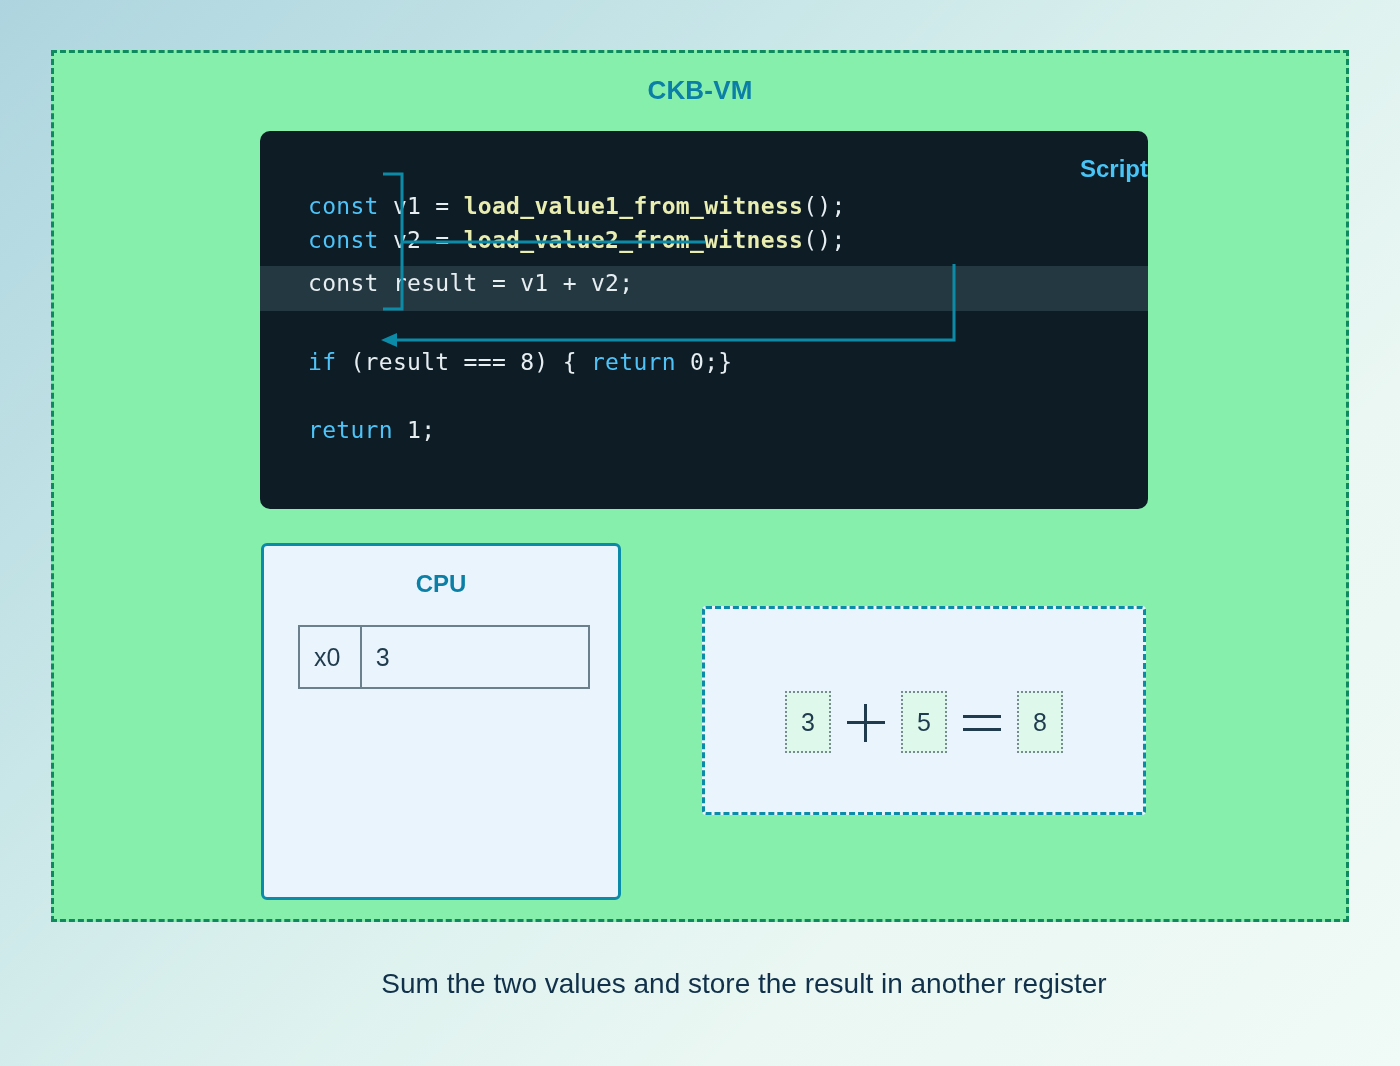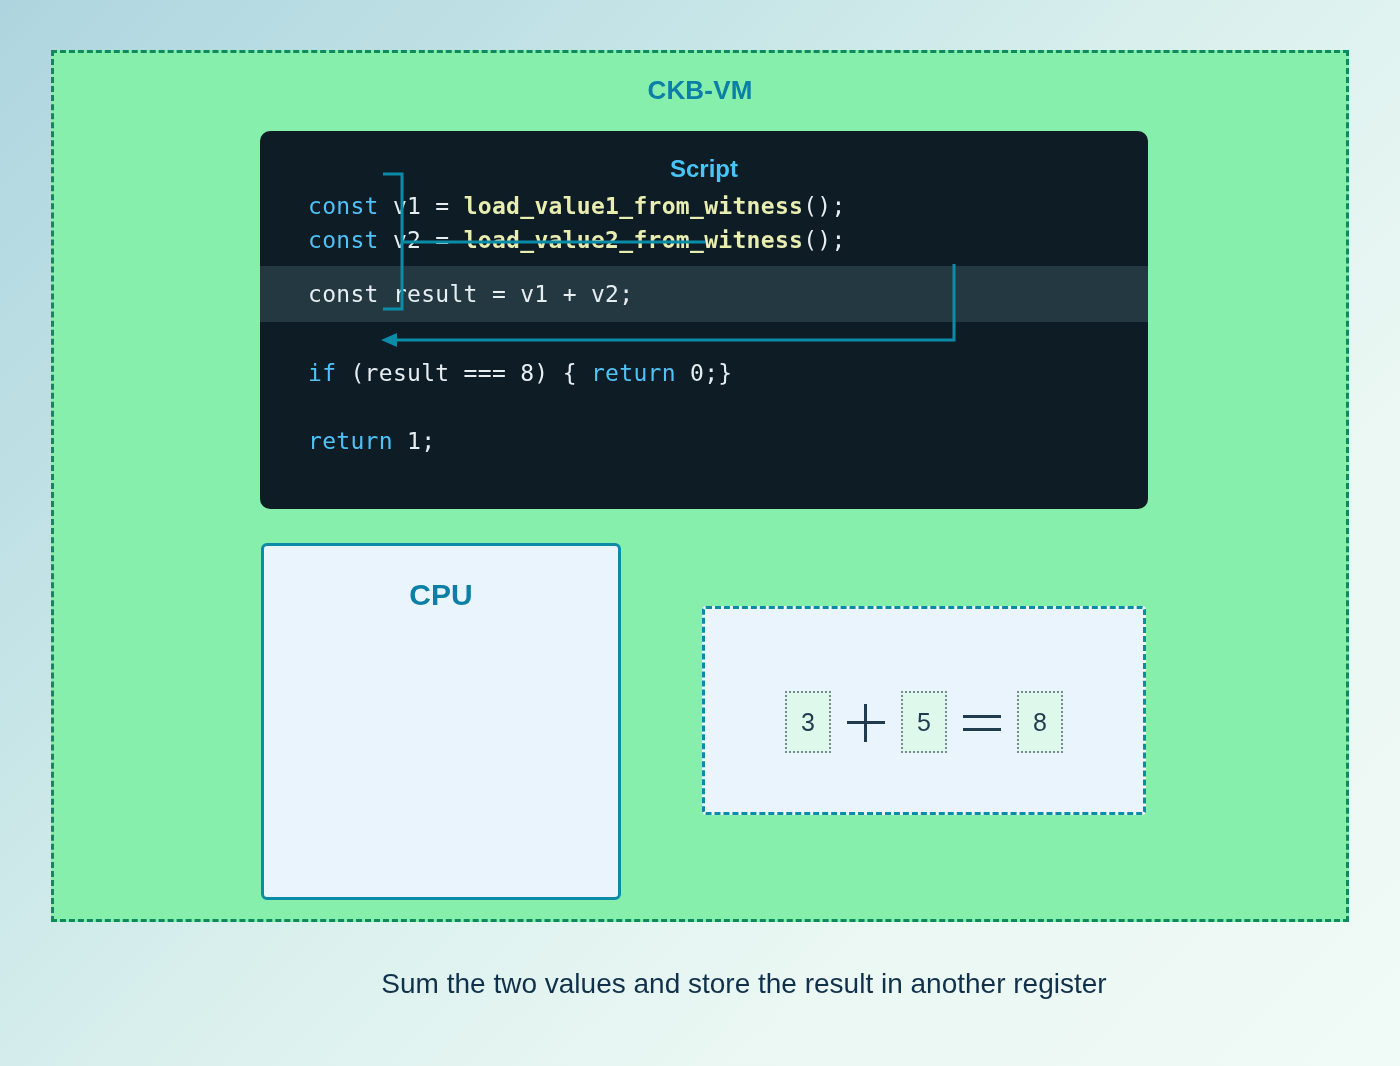--- a/index.html
+++ b/index.html
@@ -47,41 +47,40 @@
     left: 206px;
     top: 78px;
     width: 888px;
     height: 378px;
     background: #0d1c25;
     border-radius: 10px;
     overflow: hidden;
   }
 
   .script-title {
-    text-align: center;
+    text-align: right;
     color: #48c4f6;
     font-size: 24px;
     font-weight: bold;
     padding-top: 24px;
     padding-bottom: 6px;
   }
 
   .code {
     font-family: "DejaVu Sans Mono", "Liberation Mono", monospace;
     font-size: 23px;
     line-height: 34px;
     color: #e7eef2;
     white-space: pre;
     letter-spacing: 0.3px;
   }
   .code-line { padding-left: 48px; }
   .code-line.blank { height: 34px; }
   .code-line.hl {
     background: #243841;
-    padding-top: 11px;
     padding-bottom: 11px;
     margin-top: 9px;
     margin-bottom: 0px;
   }
   .kw   { color: #4fc3f7; }
   .fn   { color: #e9edb0; font-weight: bold; }
   .plain{ color: #e7eef2; }
 
   
   .cpu-box {
@@ -91,23 +90,23 @@
     width: 360px;
     height: 357px;
     background: #e9f4fd;
     border: 3px solid #0c8ba8;
     border-radius: 6px;
   }
 
   .cpu-title {
     text-align: center;
     color: #0b7fa6;
-    font-size: 30px;
-    font-weight: bold;
-    padding-top: 32px;
+    font-size: 24px;
+    font-weight: bold;
+    padding-top: 24px;
   }
 
   .reg-table {
     position: absolute;
     left: 34px;
     top: 79px;
     width: 292px;
     border-collapse: collapse;
   }
   .reg-table td {
@@ -218,20 +217,24 @@
 
   <div class="script-box">
     <div class="script-title">Script</div>
     <div class="code" id="code-body"><div class="code-line"><span class="kw">const</span><span class="plain"> v1 = </span><span class="fn">load_value1_from_witness</span><span class="plain">();</span></div><div class="code-line"><span class="kw">const</span><span class="plain"> v2 = </span><span class="fn">load_value2_from_witness</span><span class="plain">();</span></div><div class="code-line hl"><span class="plain">const result = v1 + v2;</span></div><div class="code-line blank"></div><div class="code-line"><span class="kw">if</span><span class="plain"> (result === 8) { </span><span class="kw">return</span><span class="plain"> 0;}</span></div><div class="code-line blank"></div><div class="code-line"><span class="kw">return</span><span class="plain"> 1;</span></div></div>
   </div>
 
   <div class="cpu-box">
     <div class="cpu-title">CPU</div>
     <table class="reg-table">
       <tbody id="reg-body">
+          <tr>
+            <td class="reg-name">x0</td>
+            <td class="reg-val">3</td>
+          </tr>
         </tbody>
     </table>
   </div>
 
   <div class="add-box">
     <div class="add-row">
       <div class="operand">3</div>
       <div class="op-plus"></div>
       <div class="operand">5</div>
       <div class="op-eq"></div>

